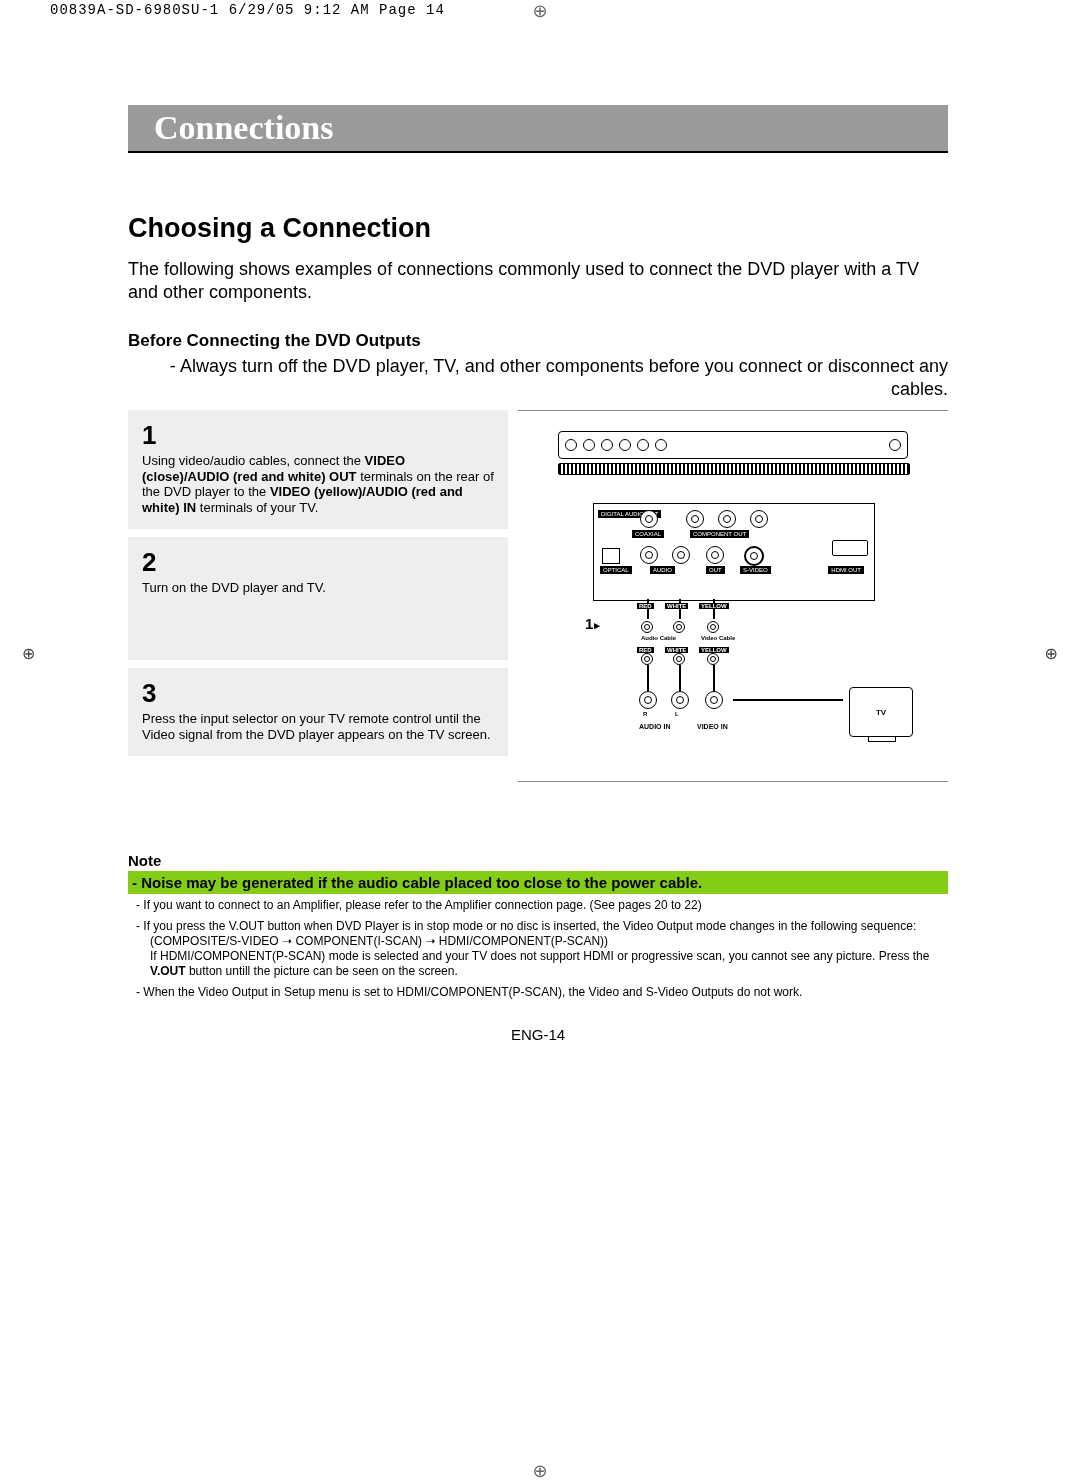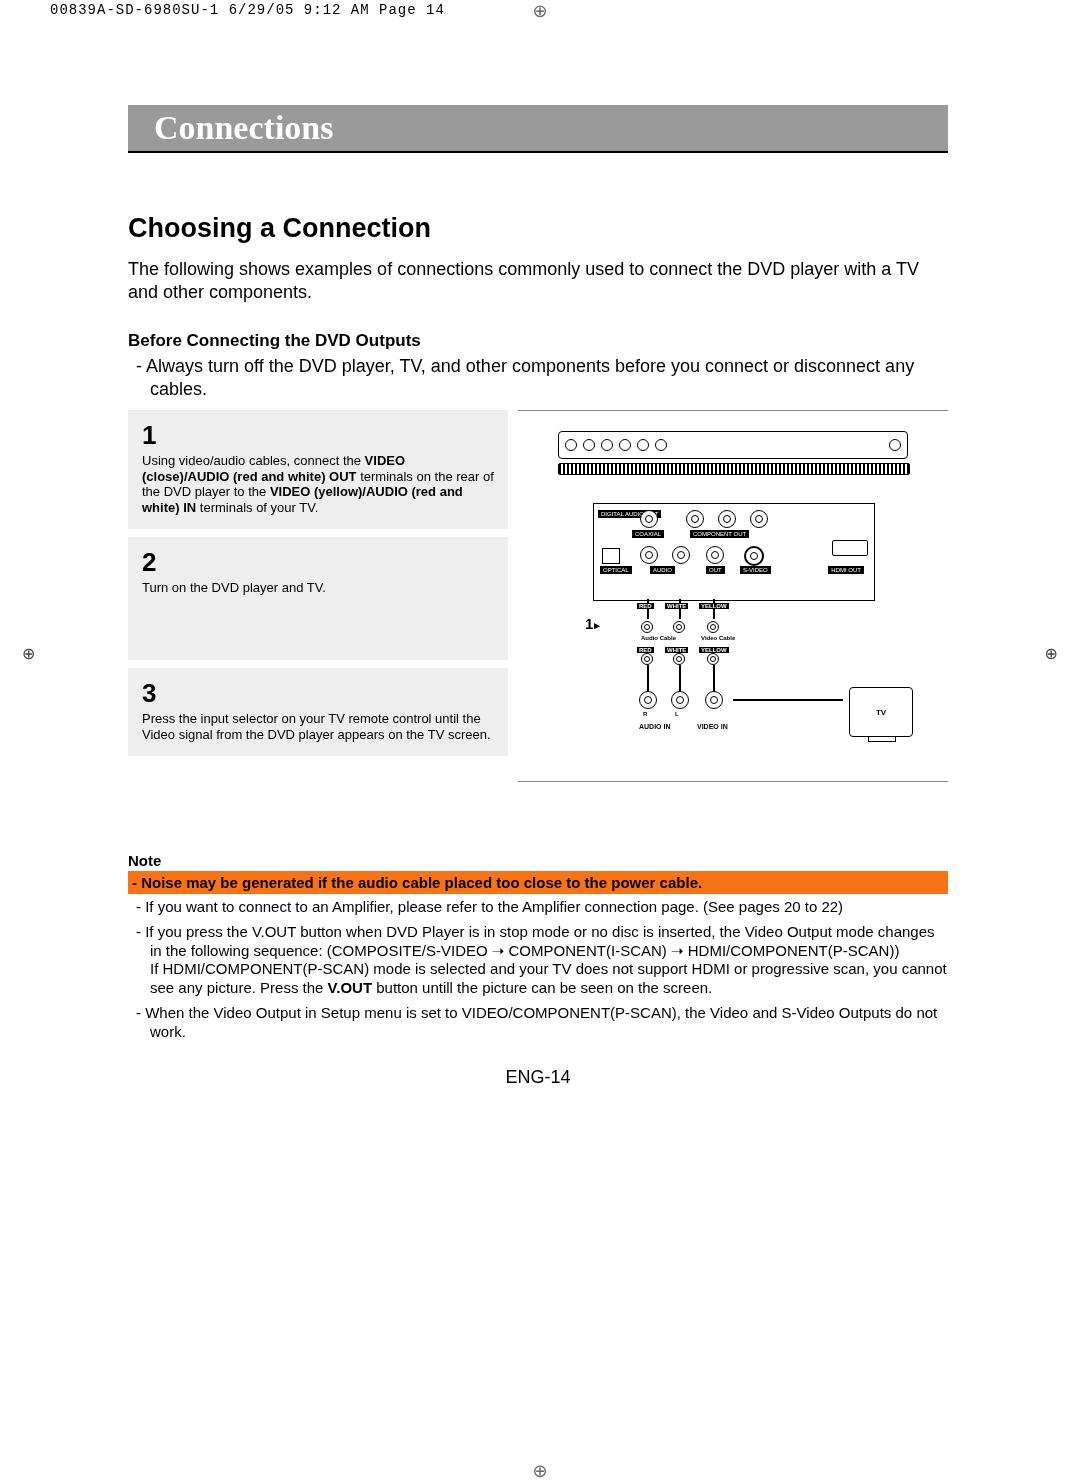--- a/index.html
+++ b/index.html
@@ -74,20 +74,21 @@
   ul.dash {
     list-style: none;
     padding: 0; margin: 0 0 10px 0;
   }
   ul.dash li {
     font-size: 18px;
     line-height: 1.25;
     padding-left: 22px;
     text-indent: -14px;
     margin-bottom: 2px;
+    text-align: right;
   }
   ul.dash li::before { content: "-  "; }
   .columns {
     display: flex;
     gap: 10px;
     margin-top: 6px;
   }
   .col-left { width: 380px; }
   .col-right {
     flex: 1;
@@ -98,40 +99,40 @@
   .step {
     background: #eee;
     padding: 10px 14px 14px 14px;
     margin-bottom: 8px;
   }
   .step-num { font-size: 26px; font-weight: bold; display:block; }
   .step p { font-size: 13px; margin: 2px 0 0 0; line-height: 1.2; }
   .step4-spacer { height: 50px; }
   .note-hd { font-size: 15px; font-weight: bold; margin-top: 70px; }
   .note-bar {
-    background: #f97316;
+    background: #84cc16;
     font-size: 15px;
     font-weight: bold;
     padding: 3px 4px;
     margin: 2px 0 4px 0;
   }
   ul.notes {
     list-style: none; padding: 0; margin: 0;
   }
   ul.notes li {
-    font-size: 15px;
+    font-size: 12px;
     line-height: 1.25;
     padding-left: 22px;
     text-indent: -14px;
     margin-bottom: 6px;
   }
   ul.notes li::before { content: "-  "; }
   .page-num {
     text-align: center;
-    font-size: 18px;
+    font-size: 15px;
     margin-top: 26px;
   }
 
   
   .diagram { position: relative; width: 360px; height: 320px; margin: 0 auto; }
   .dvd-back {
     border: 1.5px solid #000; border-radius: 4px;
     width: 350px; height: 28px;
     position: absolute; top: 0; left: 5px;
     display:flex; align-items:center; gap:6px; padding:0 6px;
@@ -285,17 +286,17 @@
         <div class="tv">TV</div>
       </div>
     </div>
   </div>
 
   <div class="note-hd">Note</div>
   <div class="note-bar">-  Noise may be generated if the audio cable placed too close to the power cable.</div>
   <ul class="notes">
     <li>If you want to connect to an Amplifier, please refer to the Amplifier connection page. (See pages 20 to 22)</li>
     <li>If you press the V.OUT button when DVD Player is in stop mode or no disc is inserted, the Video Output mode changes in the following sequence: (COMPOSITE/S-VIDEO ➝ COMPONENT(I-SCAN) ➝ HDMI/COMPONENT(P-SCAN))<br>If HDMI/COMPONENT(P-SCAN) mode is selected and your TV does not support HDMI or progressive scan, you cannot see any picture. Press the <b>V.OUT</b> button untill the picture can be seen on the screen.</li>
-    <li>When the Video Output in Setup menu is set to VIDEO/COMPONENT(P-SCAN), the Video and S-Video Outputs do not work.</li>
+    <li>When the Video Output in Setup menu is set to HDMI/COMPONENT(P-SCAN), the Video and S-Video Outputs do not work.</li>
   </ul>
 
   <div class="page-num">ENG-14</div>
 </div>
 
 </body></html>

